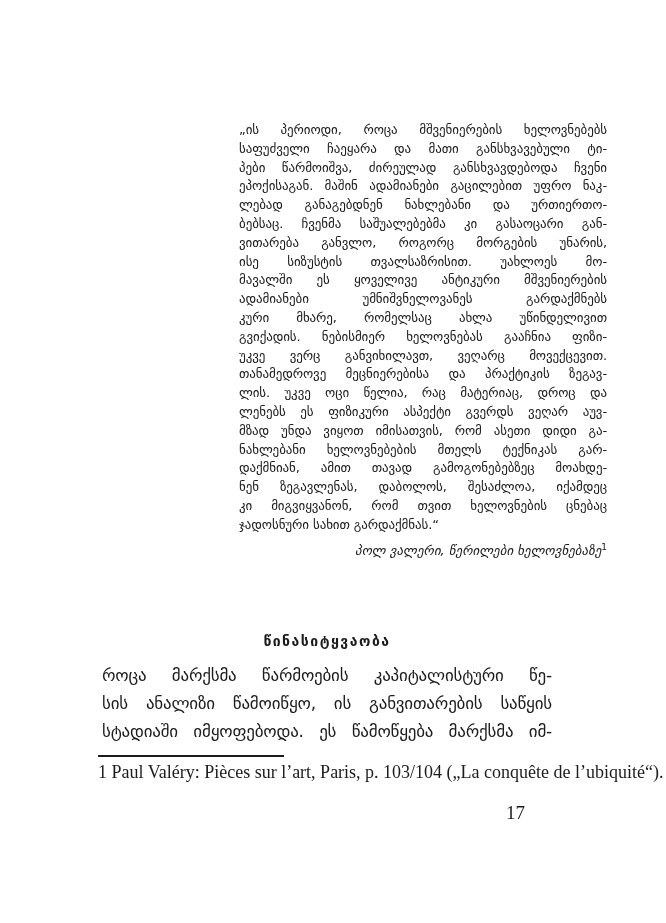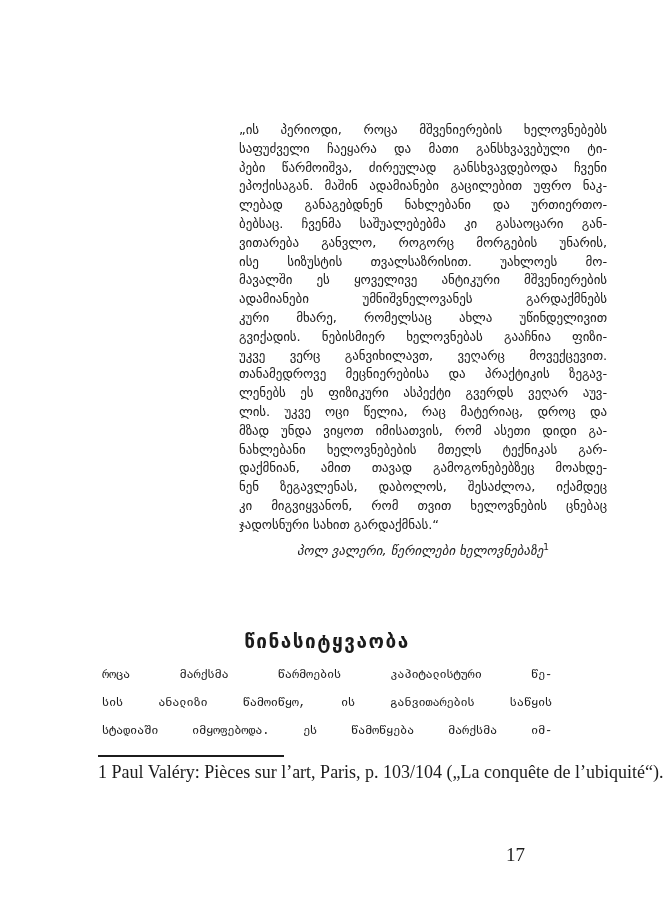--- a/index.html
+++ b/index.html
@@ -31,60 +31,59 @@
     text-align: justify;
     text-align-last: justify;
     white-space: nowrap;
     letter-spacing: -0.1px;
   }
   .epigraph-lines .line.last-line {
     text-align-last: left;
   }
   .attribution {
     margin-top: 7px;
-    text-align: center;
+    text-align: right;
     font-style: italic;
     font-size: 13px;
     line-height: 18px;
   }
   .attribution sup {
     font-size: 9px;
     font-style: normal;
     line-height: 0;
   }
 
   
   .chapter-heading {
     position: absolute;
     left: 102px;
     top: 629px;
     width: 450px;
     margin: 0;
     text-align: center;
-    font-size: 19px;
+    font-size: 14px;
     font-weight: bold;
     letter-spacing: 1.5px;
     line-height: 24px;
   }
 
   
   .body-text {
     position: absolute;
     left: 102px;
     top: 661px;
     width: 450px;
   }
   .body-text .line {
-    font-size: 12px;
+    font-size: 17px;
     line-height: 28px;
     text-align: justify;
     text-align-last: justify;
     white-space: nowrap;
     letter-spacing: -0.2px;
-    font-family: Liberation Mono, monospace;
   }
 
   
   .footnote-rule {
     position: absolute;
     left: 98px;
     top: 755px;
     width: 186px;
     height: 2px;
     background: #1c1c1c;
@@ -101,21 +100,20 @@
   }
 
   
   .page-number {
     position: absolute;
     left: 506px;
     top: 802px;
     font-family: "Liberation Serif", serif;
     font-size: 19px;
     line-height: 22px;
-    margin-top: 42px;
   }
 </style>
 </head>
 <body>
 
 <div class="page">
 
   <section class="epigraph">
     <div class="epigraph-lines">
         <div class="line">„ის პერიოდი, როცა მშვენიერების ხელოვნებებს</div>
@@ -125,22 +123,22 @@
         <div class="line">ლებად განაგებდნენ ნახლებანი და ურთიერთო-</div>
         <div class="line">ბებსაც. ჩვენმა საშუალებებმა კი გასაოცარი გან-</div>
         <div class="line">ვითარება განვლო, როგორც მორგების უნარის,</div>
         <div class="line">ისე სიზუსტის თვალსაზრისით. უახლოეს მო-</div>
         <div class="line">მავალში ეს ყოველივე ანტიკური მშვენიერების</div>
         <div class="line">ადამიანები უმნიშვნელოვანეს გარდაქმნებს</div>
         <div class="line">კური მხარე, რომელსაც ახლა უწინდელივით</div>
         <div class="line">გვიქადის. ნებისმიერ ხელოვნებას გააჩნია ფიზი-</div>
         <div class="line">უკვე ვერც განვიხილავთ, ვეღარც მოვექცევით.</div>
         <div class="line">თანამედროვე მეცნიერებისა და პრაქტიკის ზეგავ-</div>
+        <div class="line">ლის. უკვე ოცი წელია, რაც მატერიაც, დროც და</div>
         <div class="line">ლენებს ეს ფიზიკური ასპექტი გვერდს ვეღარ აუვ-</div>
-        <div class="line">ლის. უკვე ოცი წელია, რაც მატერიაც, დროც და</div>
         <div class="line">მზად უნდა ვიყოთ იმისათვის, რომ ასეთი დიდი გა-</div>
         <div class="line">ნახლებანი ხელოვნებების მთელს ტექნიკას გარ-</div>
         <div class="line">დაქმნიან, ამით თავად გამოგონებებზეც მოახდე-</div>
         <div class="line">ნენ ზეგავლენას, დაბოლოს, შესაძლოა, იქამდეც</div>
         <div class="line">კი მიგვიყვანონ, რომ თვით ხელოვნების ცნებაც</div>
         <div class="line last-line">ჯადოსნური სახით გარდაქმნას.“</div>
       </div>
     <div class="attribution">
       <span>პოლ ვალერი, წერილები ხელოვნებაზე</span><sup>1</sup>
     </div>

